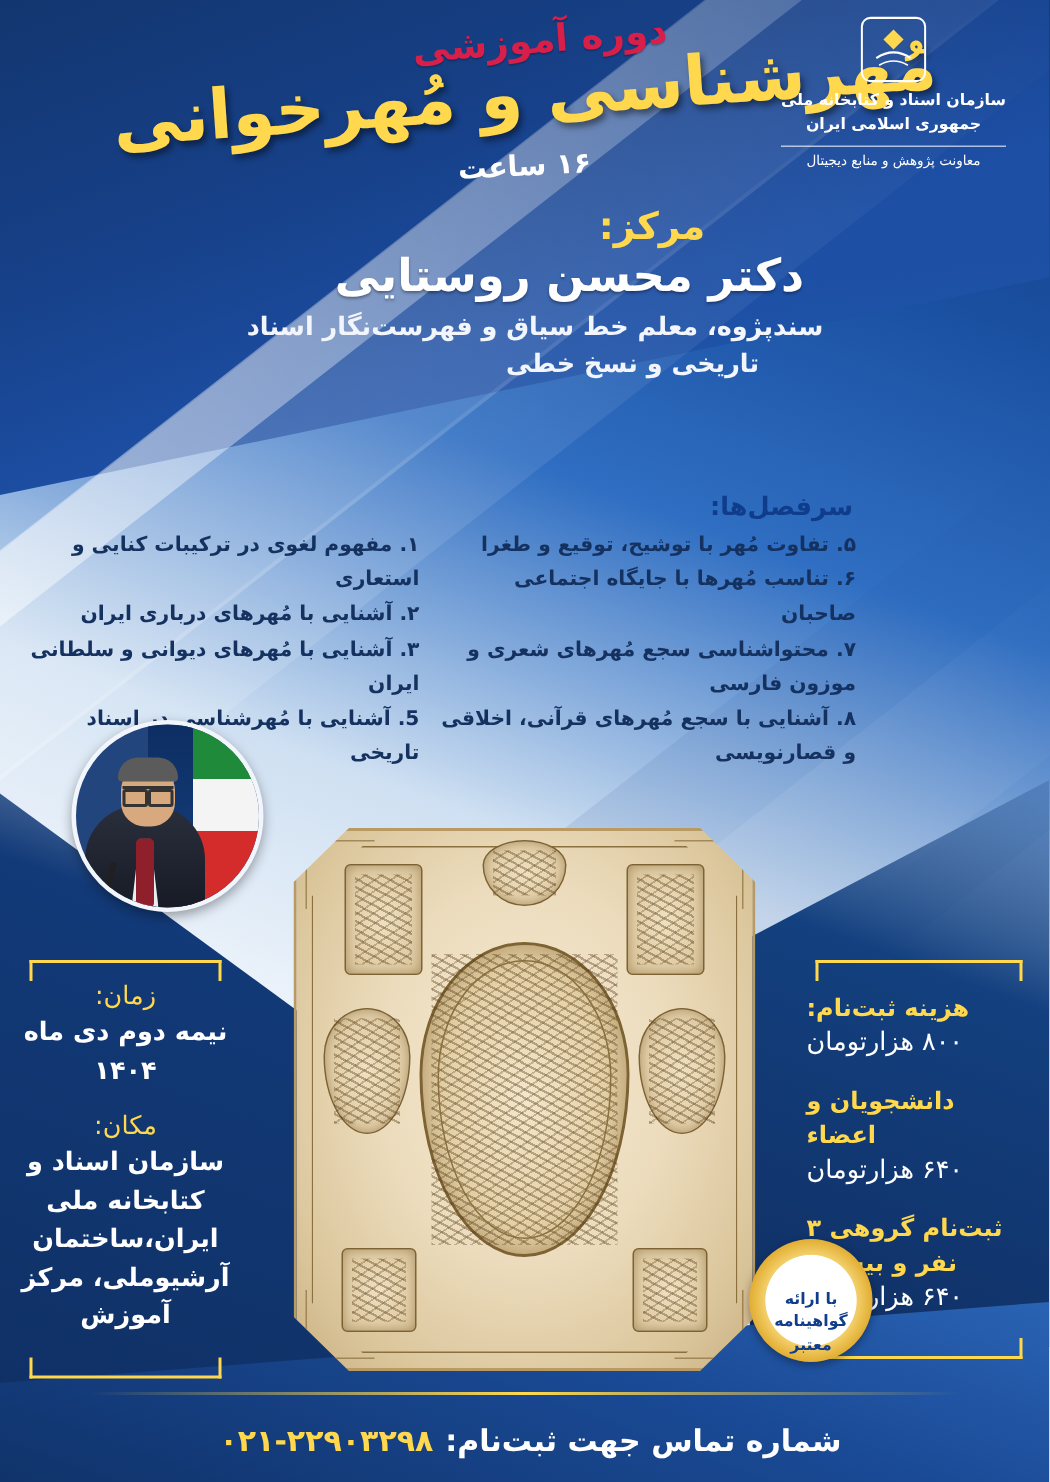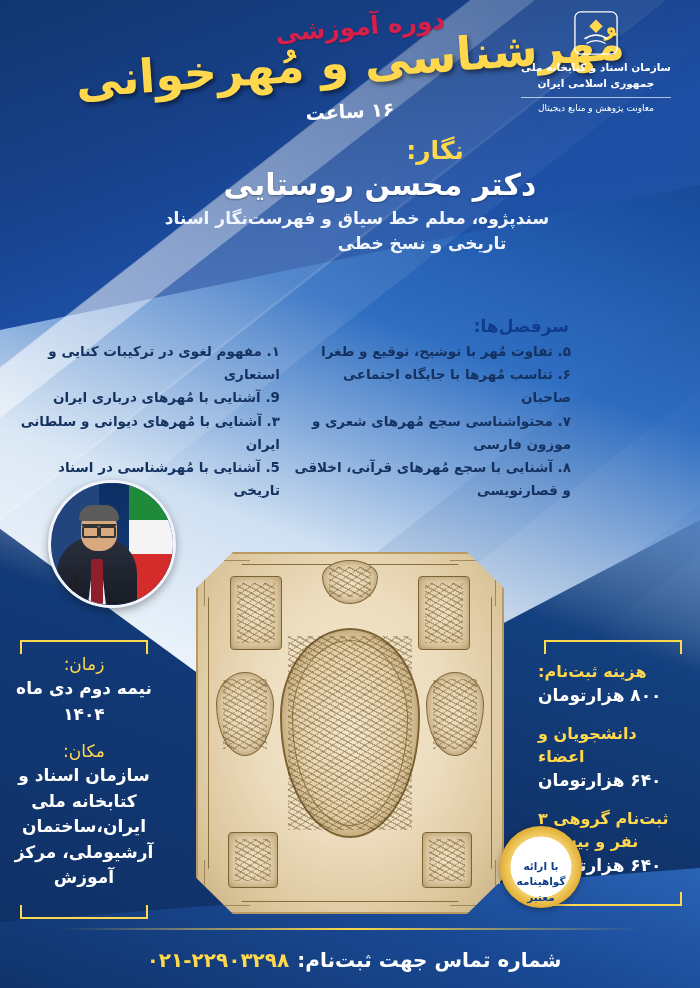--- a/index.html
+++ b/index.html
@@ -65,21 +65,21 @@
     transform:rotate(-4deg); margin-top:-4px;
     text-shadow:2px 3px 4px rgba(0,0,0,.45);
   }
   .hours { color:#ffffff; font-size:19px; font-weight:bold; margin-top:12px; transform:rotate(-3deg); }
   .teacher-label { color:#ffd84d; font-size:25px; font-weight:bold; margin-top:14px; padding-left:170px; }
   .teacher-name { color:#ffffff; font-size:30px; font-weight:bold; margin-top:2px; padding-left:60px; text-shadow:0 1px 2px rgba(0,0,0,.35); }
   .teacher-desc { color:#f2f6fc; font-size:17px; font-weight:bold; line-height:1.5; margin-top:4px; padding-left:14px; }
   .teacher-desc .l2 { padding-left:130px; display:block; }
 
   
-  .syllabus { position:absolute; top:316px; left:0; width:591px; z-index:6; color:#1b2f5e; }
+  .syllabus { position:absolute; top:328px; left:0; width:591px; z-index:6; color:#1b2f5e; }
   .syl-title { color:#0f3d8c; font-size:17px; font-weight:bold; text-align:right; padding-right:22px; }
   .syl-cols { display:flex; flex-direction:row-reverse; justify-content:flex-start; gap:10px; padding:4px 20px 0 16px; }
   .syl-col { font-size:13.5px; line-height:1.72; color:#14315f; font-weight:bold; }
   .syl-col.right { width:310px; text-align:right; }
   .syl-col.left { width:330px; text-align:right; }
 
   
   .speaker {
     position:absolute; top:480px; left:48px; width:128px; height:128px;
     border-radius:50%; overflow:hidden; z-index:8;
@@ -161,21 +161,21 @@
   .lp-value { font-size:17px; font-weight:bold; line-height:1.5; margin-bottom:14px; }
   .lp-bracket-t, .lp-bracket-b { height:14px; border:2px solid #ffd84d; border-bottom:none; margin:0 6px; }
   .lp-bracket-b { border:2px solid #ffd84d; border-top:none; }
 
   
   .rightpanel {
     position:absolute; right:12px; top:640px; width:150px; z-index:9;
     text-align:left; color:#ffffff;
   }
   .rp-label { color:#ffd84d; font-size:16px; font-weight:bold; line-height:1.45; }
-  .rp-value { font-size:17px; font-weight:bold; line-height:1.45; margin-bottom:14px; }
+  .rp-value { font-size:17px; font-weight:normal; line-height:1.45; margin-bottom:14px; }
   .rp-bracket-t { height:14px; border:2px solid #ffd84d; border-bottom:none; margin:0 6px 6px; }
   .rp-bracket-b { height:14px; border:2px solid #ffd84d; border-top:none; margin:6px 6px 0; }
 
   
   .badge {
     position:absolute; right:118px; bottom:80px; width:82px; height:82px; z-index:10;
     border-radius:50%;
     background:radial-gradient(circle at 50% 50%, #ffffff 52%, #f3cf6a 53%, #e0ab2e 72%, #f7e09a 85%, #d9a227 100%);
     display:flex; align-items:center; justify-content:center; text-align:center;
     box-shadow:0 2px 6px rgba(0,0,0,.35);
@@ -218,34 +218,34 @@
     <div class="org-line1">سازمان اسناد و کتابخانه ملی</div>
     <div class="org-line1">جمهوری اسلامی ایران</div>
     <div class="org-sep"></div>
     <div class="org-line2">معاونت پژوهش و منابع دیجیتال</div>
   </div>
 
   <div class="head">
     <div class="kicker">دوره آموزشی</div>
     <div class="maintitle">مُهرشناسی و مُهرخوانی</div>
     <div class="hours">۱۶ ساعت</div>
-    <div class="teacher-label">نگار:</div>
+    <div class="teacher-label">مرکز:</div>
     <div class="teacher-name">دکتر محسن روستایی</div>
     <div class="teacher-desc">
       <span>سندپژوه، معلم خط سیاق و فهرست‌نگار اسناد</span>
       <span class="l2">تاریخی و نسخ خطی</span>
     </div>
   </div>
 
   <div class="syllabus">
     <div class="syl-title">سرفصل‌ها:</div>
     <div class="syl-cols">
       <div class="syl-col right">
         <div>۱. مفهوم لغوی در ترکیبات کنایی و استعاری</div>
-        <div>9. آشنایی با مُهرهای درباری ایران</div>
+        <div>۲. آشنایی با مُهرهای درباری ایران</div>
         <div>۳. آشنایی با مُهرهای دیوانی و سلطانی ایران</div>
         <div>5. آشنایی با مُهرشناسی در اسناد تاریخی</div>
       </div>
       <div class="syl-col left">
         <div>۵. تفاوت مُهر با توشیح، توقیع و طغرا</div>
         <div>۶. تناسب مُهرها با جایگاه اجتماعی صاحبان</div>
         <div>۷. محتواشناسی سجع مُهرهای شعری و موزون فارسی</div>
         <div>۸. آشنایی با سجع مُهرهای قرآنی، اخلاقی و قصارنویسی</div>
       </div>
     </div>

